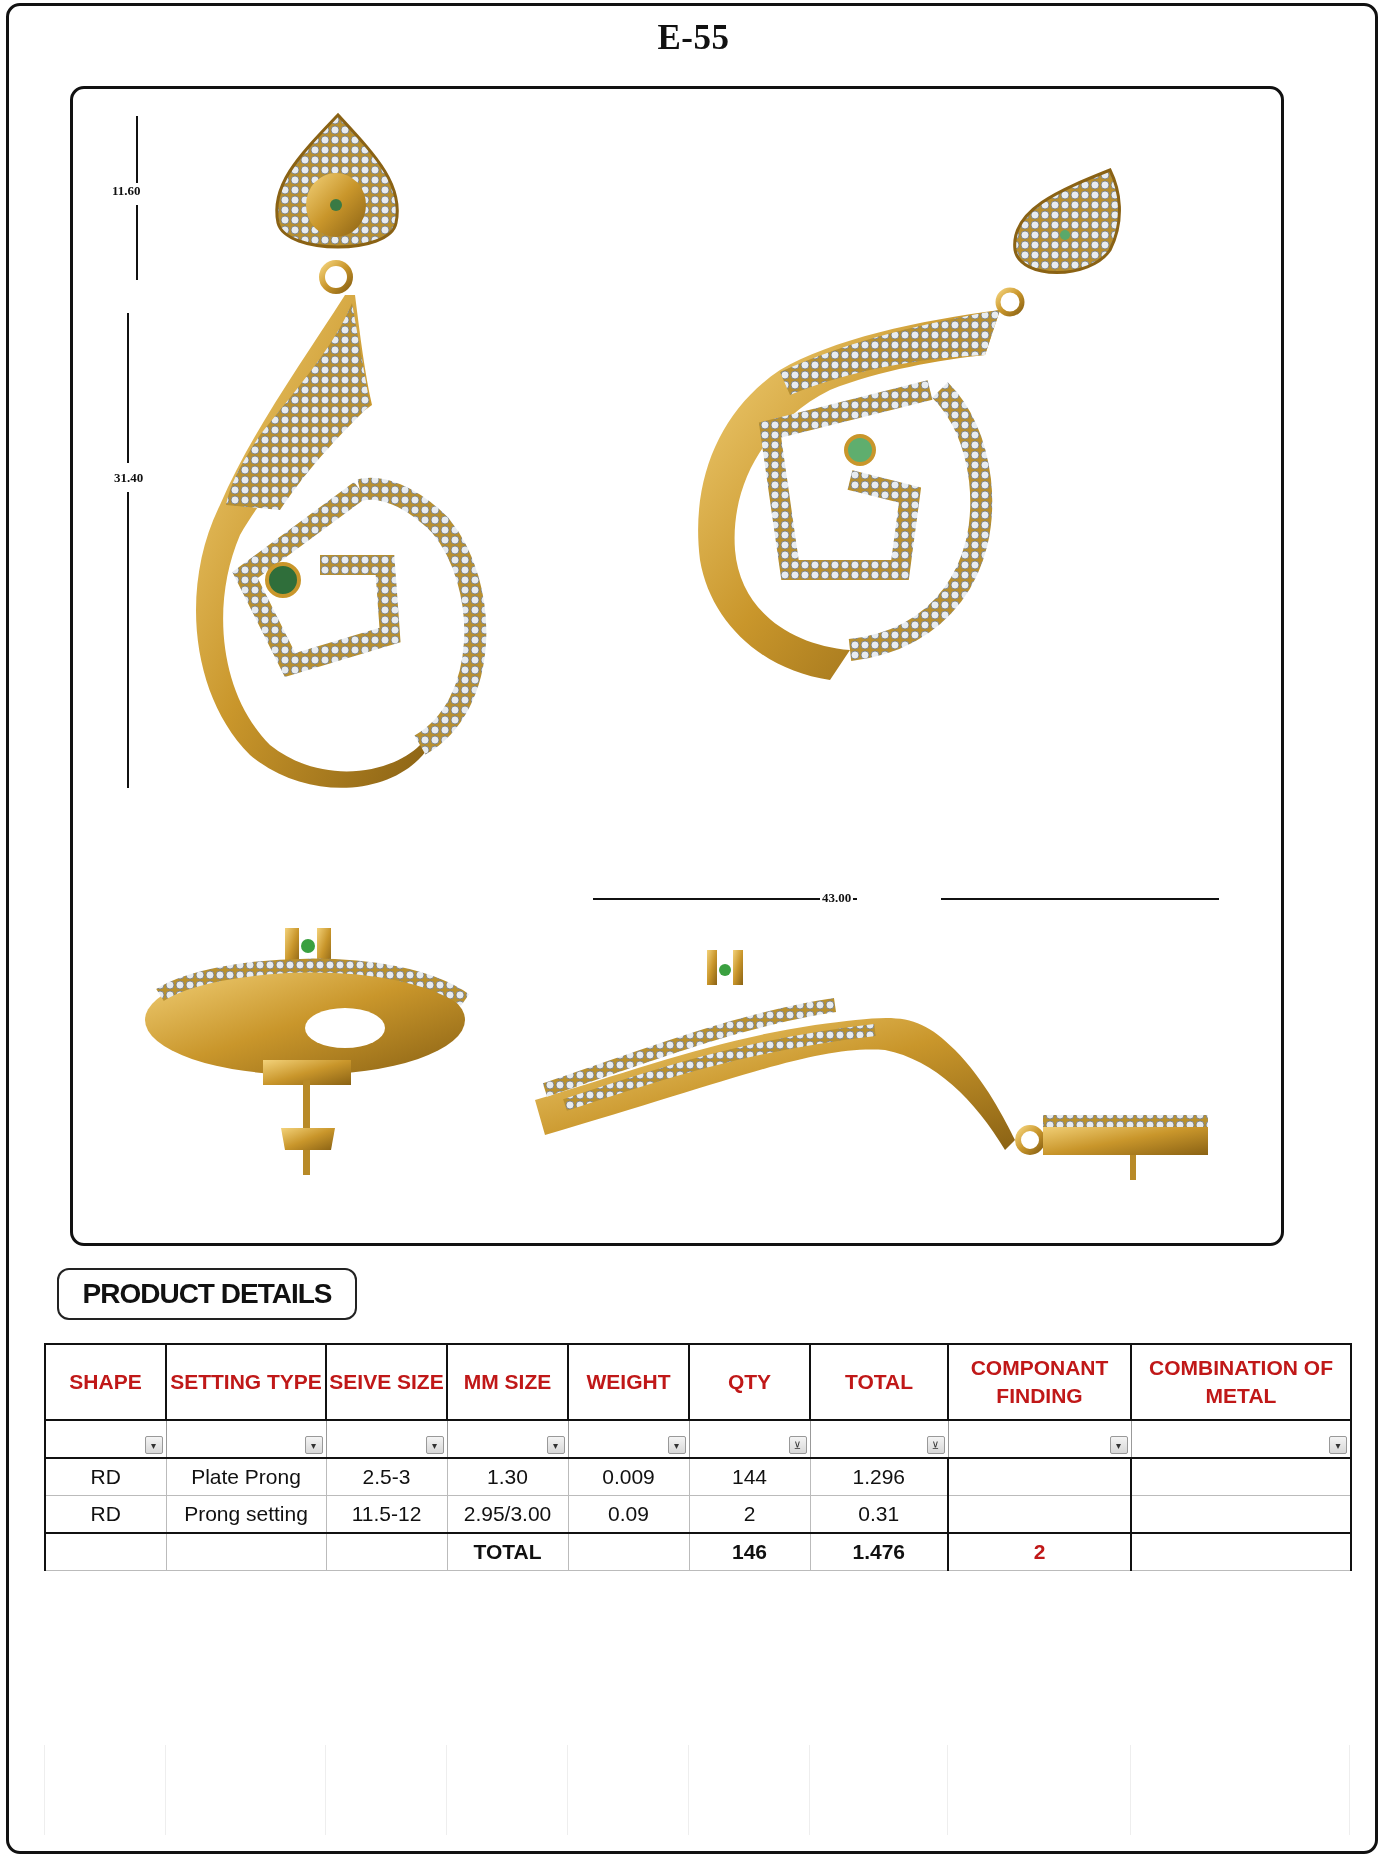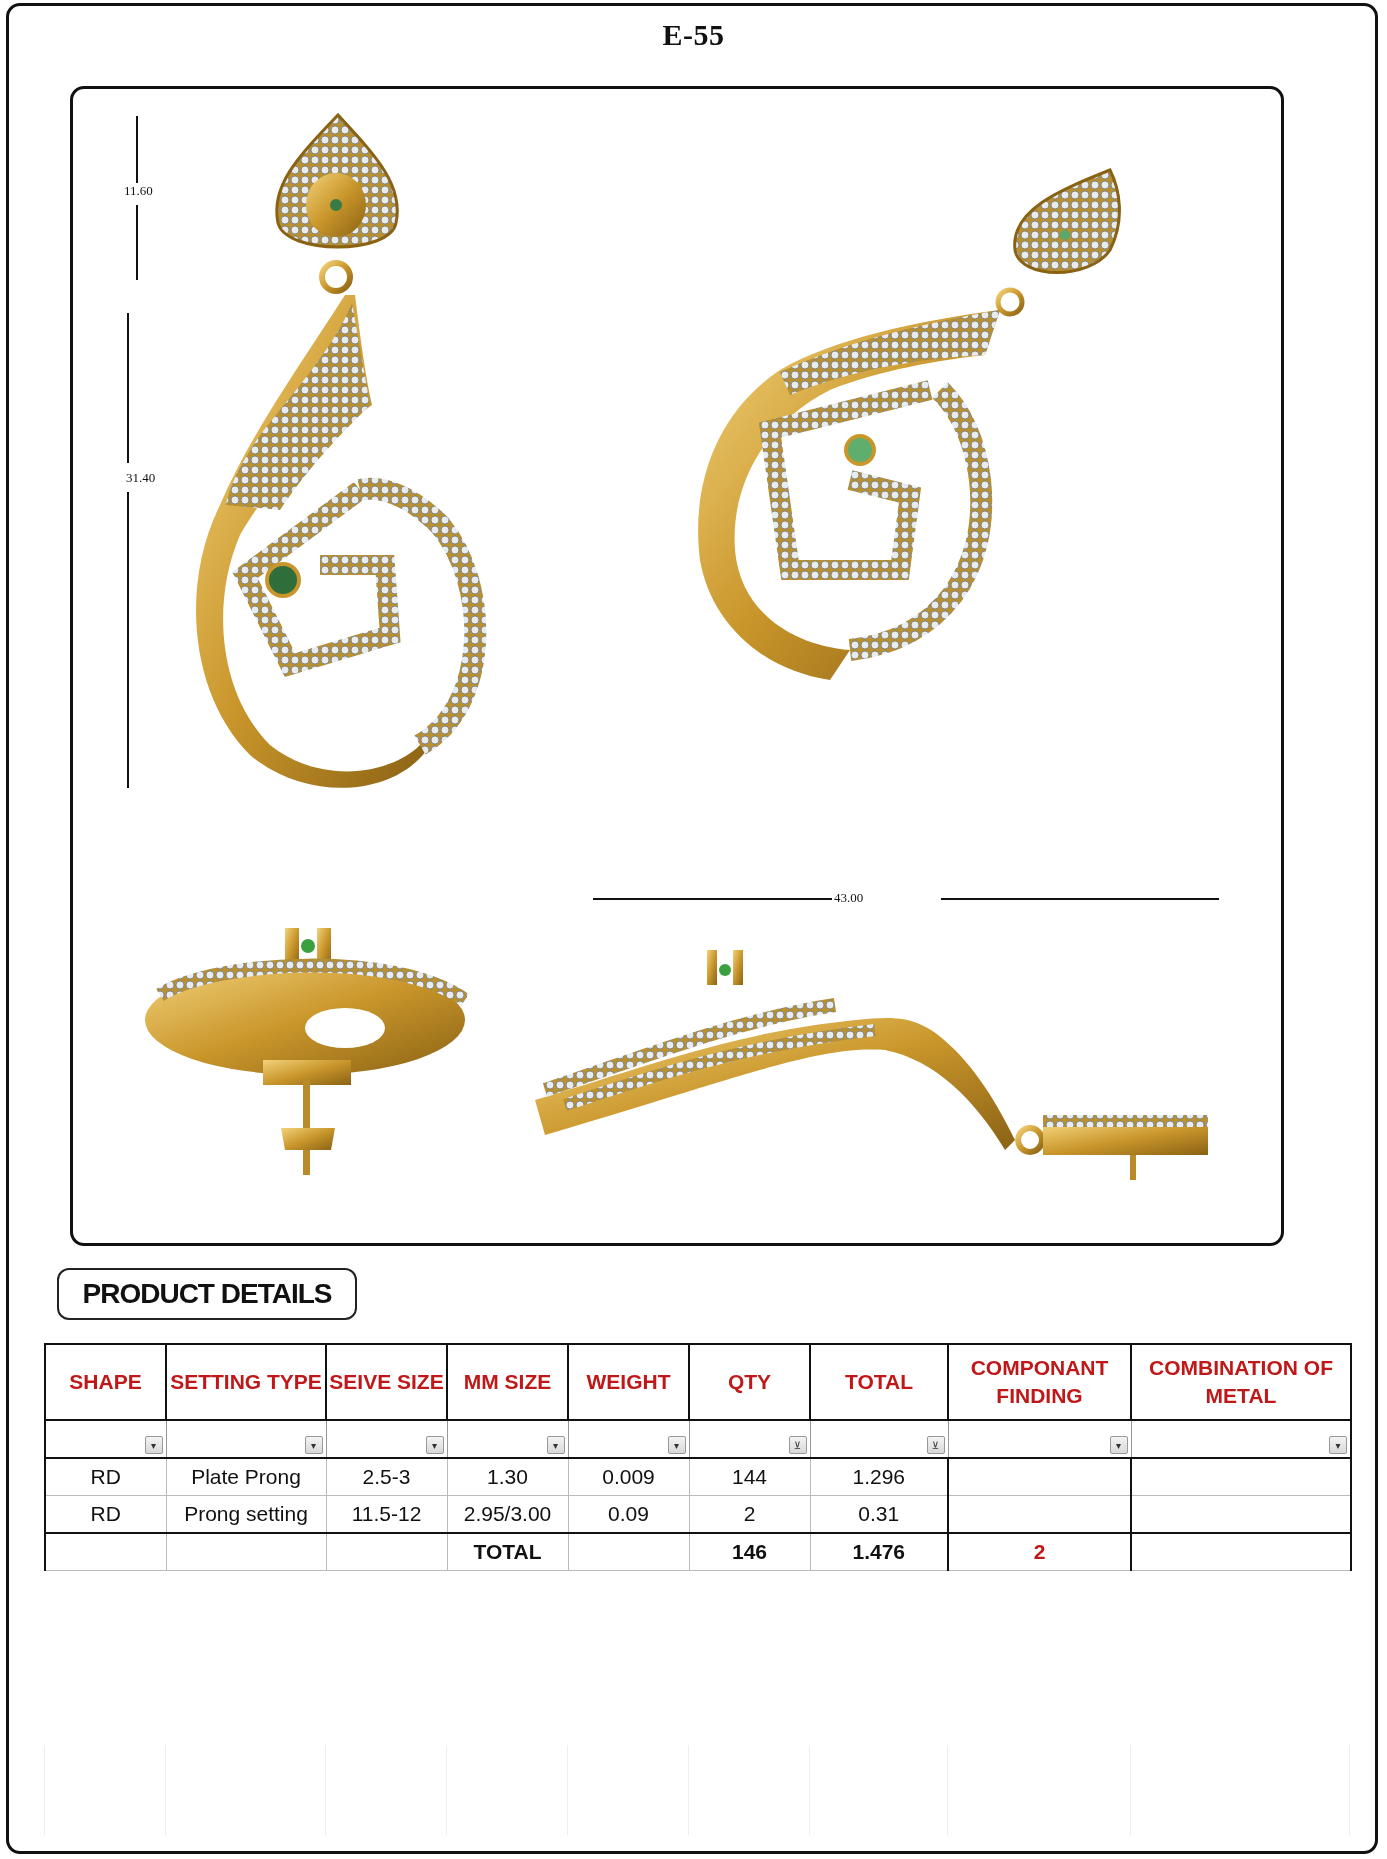--- a/index.html
+++ b/index.html
@@ -1,20 +1,20 @@
 <!DOCTYPE html>
 <html><head>
 <meta charset="utf-8">
 <style>
   html, body { margin: 0; padding: 0; background: #ffffff; }
   body { width: 1387px; height: 1859px; position: relative; overflow: hidden; font-family: "Liberation Sans", sans-serif; color: #111; }
   .outer-frame { position: absolute; left: 6px; top: 3px; width: 1372px; height: 1851px; border: 3px solid #111; border-radius: 14px; box-sizing: border-box; }
-  .doc-title { position: absolute; left: 0; width: 1387px; top: 18px; text-align: center; font-family: "Liberation Serif", serif; font-weight: bold; font-size: 30px; letter-spacing: 0.5px; }
+  .doc-title { position: absolute; left: 0; width: 1387px; top: 18px; text-align: center; font-family: "Liberation Serif", serif; font-weight: bold; font-size: 35px; letter-spacing: 0.5px; }
   .image-box { position: absolute; left: 70px; top: 86px; width: 1214px; height: 1160px; border: 3px solid #111; border-radius: 14px; box-sizing: border-box; }
-  .dim-label { position: absolute; font-family: "Liberation Serif", serif; font-weight: normal; font-size: 13px; background: #fff; padding: 0 2px; margin-left: 12px; }
+  .dim-label { position: absolute; font-family: "Liberation Serif", serif; font-weight: bold; font-size: 13px; background: #fff; padding: 0 2px; }
   .dim-line-v { position: absolute; width: 2px; background: #111; }
   .dim-line-h { position: absolute; height: 2px; background: #111; }
   .render { position: absolute; }
   .pd-pill { position: absolute; left: 57px; top: 1268px; width: 300px; height: 52px; border: 2px solid #222; border-radius: 12px; box-sizing: border-box; font-weight: bold; font-size: 28px; letter-spacing: -1px; display: flex; align-items: center; justify-content: center; }
   table.spec { position: absolute; left: 44px; top: 1343px; width: 1306px; border-collapse: collapse; table-layout: fixed; }
   table.spec td { border: 1px solid #bbb; text-align: center; vertical-align: middle; font-size: 21px; height: 36px; padding: 0; white-space: nowrap; overflow: hidden; }
   table.spec tr.hdr td { color: #c01818; font-weight: bold; height: 74px; line-height: 1.35; white-space: normal; border: 2px solid #111; font-size: 21px; }
   table.spec tr.filter td { height: 36px; position: relative; border-left: 1px solid #999; border-right: 1px solid #999; }
   table.spec tr.filter td { border-top: 2px solid #111; border-bottom: 2px solid #111; }
   .fbtn { position: absolute; right: 3px; bottom: 3px; width: 18px; height: 18px; border: 1px solid #999; background: linear-gradient(#f4f4f4, #d8d8d8); border-radius: 2px; font-size: 10px; line-height: 18px; color: #333; box-sizing: border-box; text-align: center; }

